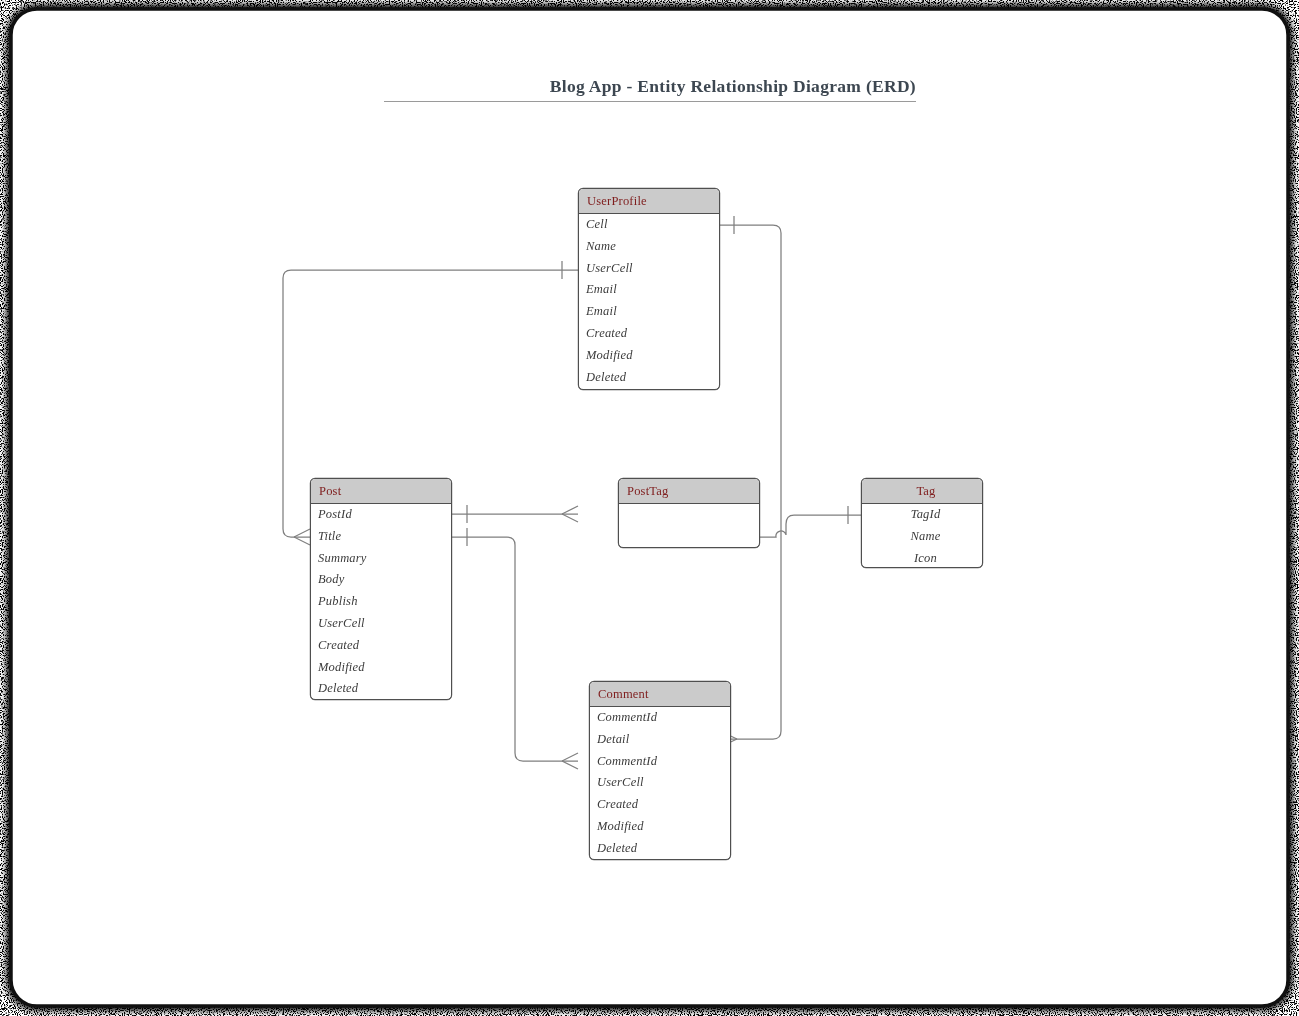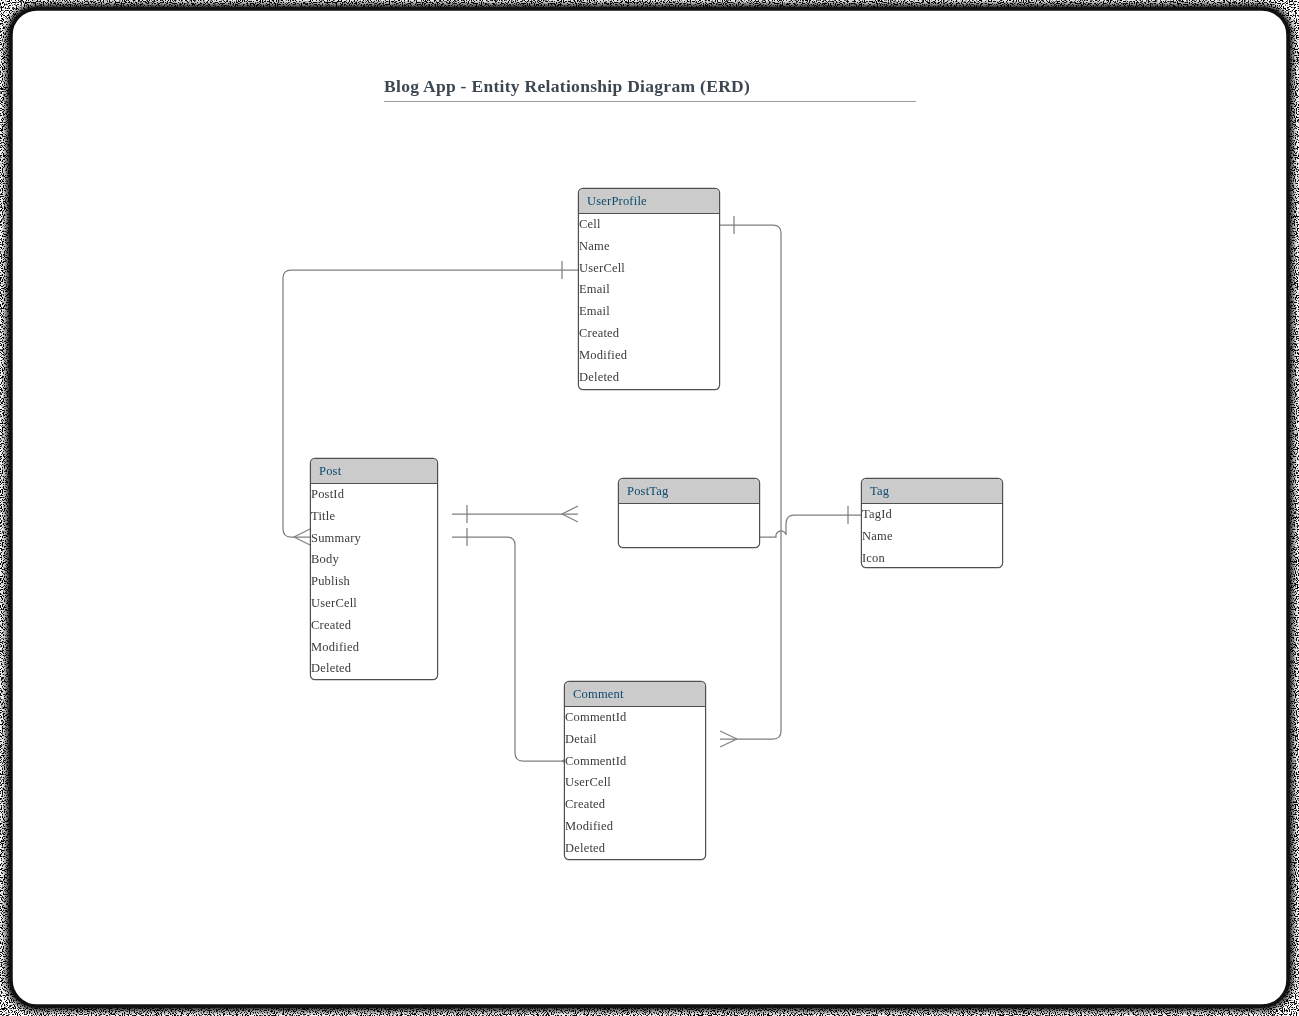--- a/index.html
+++ b/index.html
@@ -18,21 +18,21 @@
     width: 1299px; height: 1016px;
   }
   #frame-layer { z-index: 0; }
   #edge-layer  { z-index: 2; }
   #entity-layer { position: absolute; left: 0; top: 0; width: 1299px; height: 1016px; z-index: 3; }
 
   #diagram-title-wrap {
     position: absolute;
     left: 384px; top: 76px; width: 532px;
     z-index: 4;
-    text-align: left;
+    text-align: right;
     border-bottom: 1px solid #9a9a9a;
     padding-bottom: 4px;
   }
   #diagram-title {
     font-size: 17.5px;
     font-weight: 700;
     letter-spacing: 0.3px;
     color: #3d4751;
   }
 
@@ -48,30 +48,32 @@
     box-shadow: 0 0 0 0.2px #4f4f4f;
   }
   .entity-header {
     height: 25px;
     line-height: 25px;
     background: #cbcbcb;
     border-bottom: 1.2px solid #4f4f4f;
     border-radius: 4px 4px 0 0;
     padding: 0 0 0 8px;
     box-sizing: border-box;
-    color: #0c4a6e;
+    color: #7f1d1d;
   }
   .entity-fields {
     padding: 0;
   }
   .entity-field {
     height: 21.8px;
     line-height: 21.8px;
+    padding-left: 7px;
     white-space: nowrap;
     overflow: hidden;
+    font-style: italic;
   }
 </style>
 </head>
 <body>
 
 <div id="stage">
 
   <svg class="layer" id="frame-layer" viewBox="0 0 1299 1016" xmlns="http://www.w3.org/2000/svg">
     <defs>
       <filter id="speck" x="0" y="0" width="100%" height="100%">
@@ -127,46 +129,46 @@
           <div class="entity-field">Cell</div>
           <div class="entity-field">Name</div>
           <div class="entity-field">UserCell</div>
           <div class="entity-field">Email</div>
           <div class="entity-field">Email</div>
           <div class="entity-field">Created</div>
           <div class="entity-field">Modified</div>
           <div class="entity-field">Deleted</div>
         </div>
       </div>
-      <div class="entity" style="left: 310px; top: 458px; width: 128px; height: 222px; border-color: rgb(79, 79, 79);">
+      <div class="entity" style="left: 310px; top: 478px; width: 142px; height: 222px; border-color: rgb(79, 79, 79);">
         <div class="entity-header" style="background: rgb(203, 203, 203);">Post</div>
         <div class="entity-fields">
           <div class="entity-field">PostId</div>
           <div class="entity-field">Title</div>
           <div class="entity-field">Summary</div>
           <div class="entity-field">Body</div>
           <div class="entity-field">Publish</div>
           <div class="entity-field">UserCell</div>
           <div class="entity-field">Created</div>
           <div class="entity-field">Modified</div>
           <div class="entity-field">Deleted</div>
         </div>
       </div>
       <div class="entity" style="left: 578px; top: 478px; width: 142px; height: 70px; border-color: rgb(79, 79, 79); margin-left: 40px;">
         <div class="entity-header" style="background: rgb(203, 203, 203);">PostTag</div>
       </div>
-      <div class="entity" style="left: 861px; top: 478px; width: 142px; height: 90px; border-color: rgb(79, 79, 79);">
+      <div class="entity" style="left: 861px; top: 478px; width: 122px; height: 90px; border-color: rgb(79, 79, 79); text-align: center;">
         <div class="entity-header" style="background: rgb(203, 203, 203);">Tag</div>
         <div class="entity-fields">
           <div class="entity-field">TagId</div>
           <div class="entity-field">Name</div>
           <div class="entity-field">Icon</div>
         </div>
       </div>
-      <div class="entity" style="left: 564px; top: 681px; width: 142px; height: 179px; border-color: rgb(79, 79, 79);">
+      <div class="entity" style="left: 589px; top: 681px; width: 142px; height: 179px; border-color: rgb(79, 79, 79);">
         <div class="entity-header" style="background: rgb(203, 203, 203);">Comment</div>
         <div class="entity-fields">
           <div class="entity-field">CommentId</div>
           <div class="entity-field">Detail</div>
           <div class="entity-field">CommentId</div>
           <div class="entity-field">UserCell</div>
           <div class="entity-field">Created</div>
           <div class="entity-field">Modified</div>
           <div class="entity-field">Deleted</div>
         </div>

